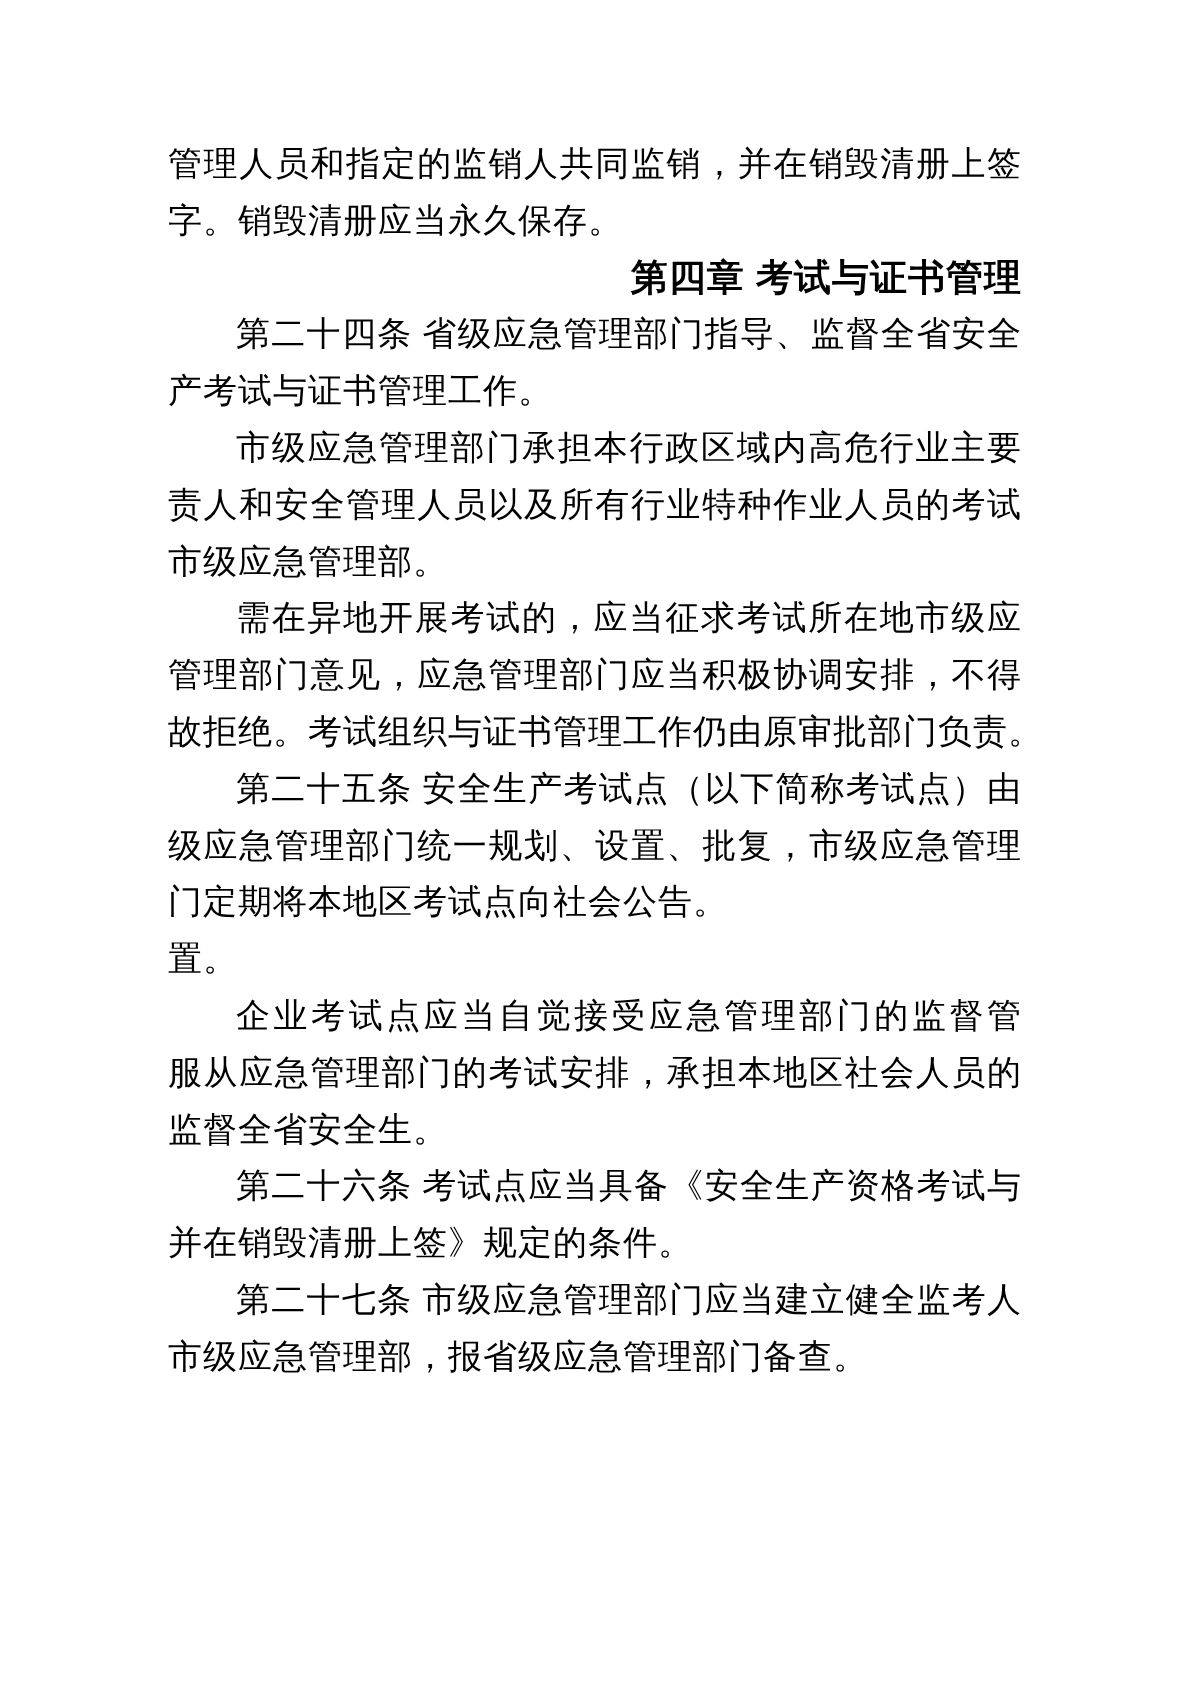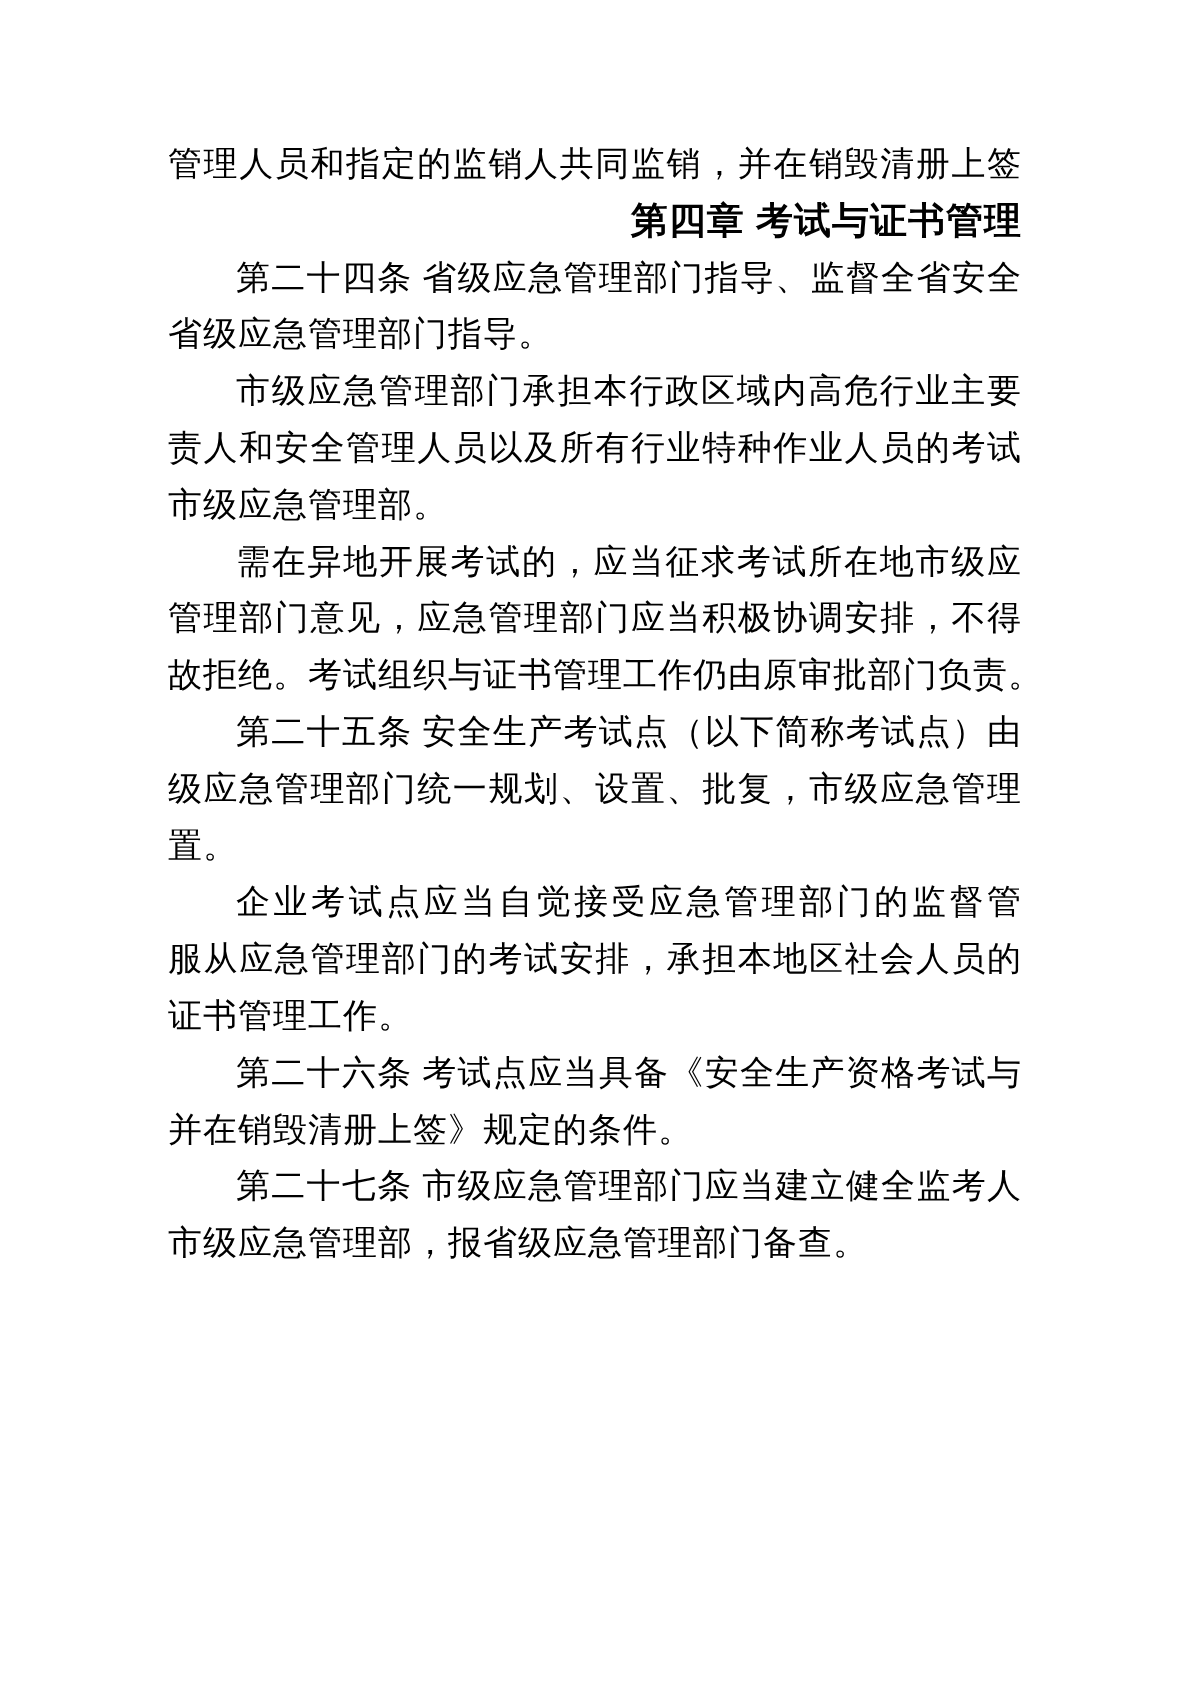--- a/index.html
+++ b/index.html
@@ -49,33 +49,35 @@
     font-family: "Liberation Sans", "DejaVu Sans", sans-serif;
     letter-spacing: 1px;
   }
 </style>
 </head>
 <body>
 
 <div class="page">
   <div>
       <div class="line fill">管理人员和指定的监销人共同监销，并在销毁清册上签</div>
+      <div class="line">字。销毁清册应当永久保存。</div>
       <div class="heading">第四章 考试与证书管理</div>
       <div class="line fill indent">第二十四条 省级应急管理部门指导、监督全省安全生</div>
-      <div class="line">省级应急管理部门指导。</div>
+      <div class="line">产考试与证书管理工作。</div>
       <div class="line fill indent">市级应急管理部门承担本行政区域内高危行业主要负</div>
       <div class="line fill">责人和安全管理人员以及所有行业特种作业人员的考试与</div>
       <div class="line">市级应急管理部。</div>
       <div class="line fill indent">需在异地开展考试的，应当征求考试所在地市级应急</div>
       <div class="line fill">管理部门意见，应急管理部门应当积极协调安排，不得无</div>
       <div class="line">故拒绝。考试组织与证书管理工作仍由原审批部门负责。</div>
       <div class="line fill indent">第二十五条 安全生产考试点（以下简称考试点）由省</div>
       <div class="line fill">级应急管理部门统一规划、设置、批复，市级应急管理部</div>
+      <div class="line">门定期将本地区考试点向社会公告。</div>
       <div class="line">置。</div>
       <div class="line fill indent">企业考试点应当自觉接受应急管理部门的监督管理，</div>
       <div class="line fill">服从应急管理部门的考试安排，承担本地区社会人员的安</div>
-      <div class="line">证书管理工作。</div>
+      <div class="line">监督全省安全生。</div>
       <div class="line fill indent">第二十六条 考试点应当具备《安全生产资格考试与证</div>
       <div class="line">并在销毁清册上签》规定的条件。</div>
       <div class="line fill indent">第二十七条 市级应急管理部门应当建立健全监考人员</div>
       <div class="line">市级应急管理部，报省级应急管理部门备查。</div>
     </div>
 </div>
 
 </body></html>

